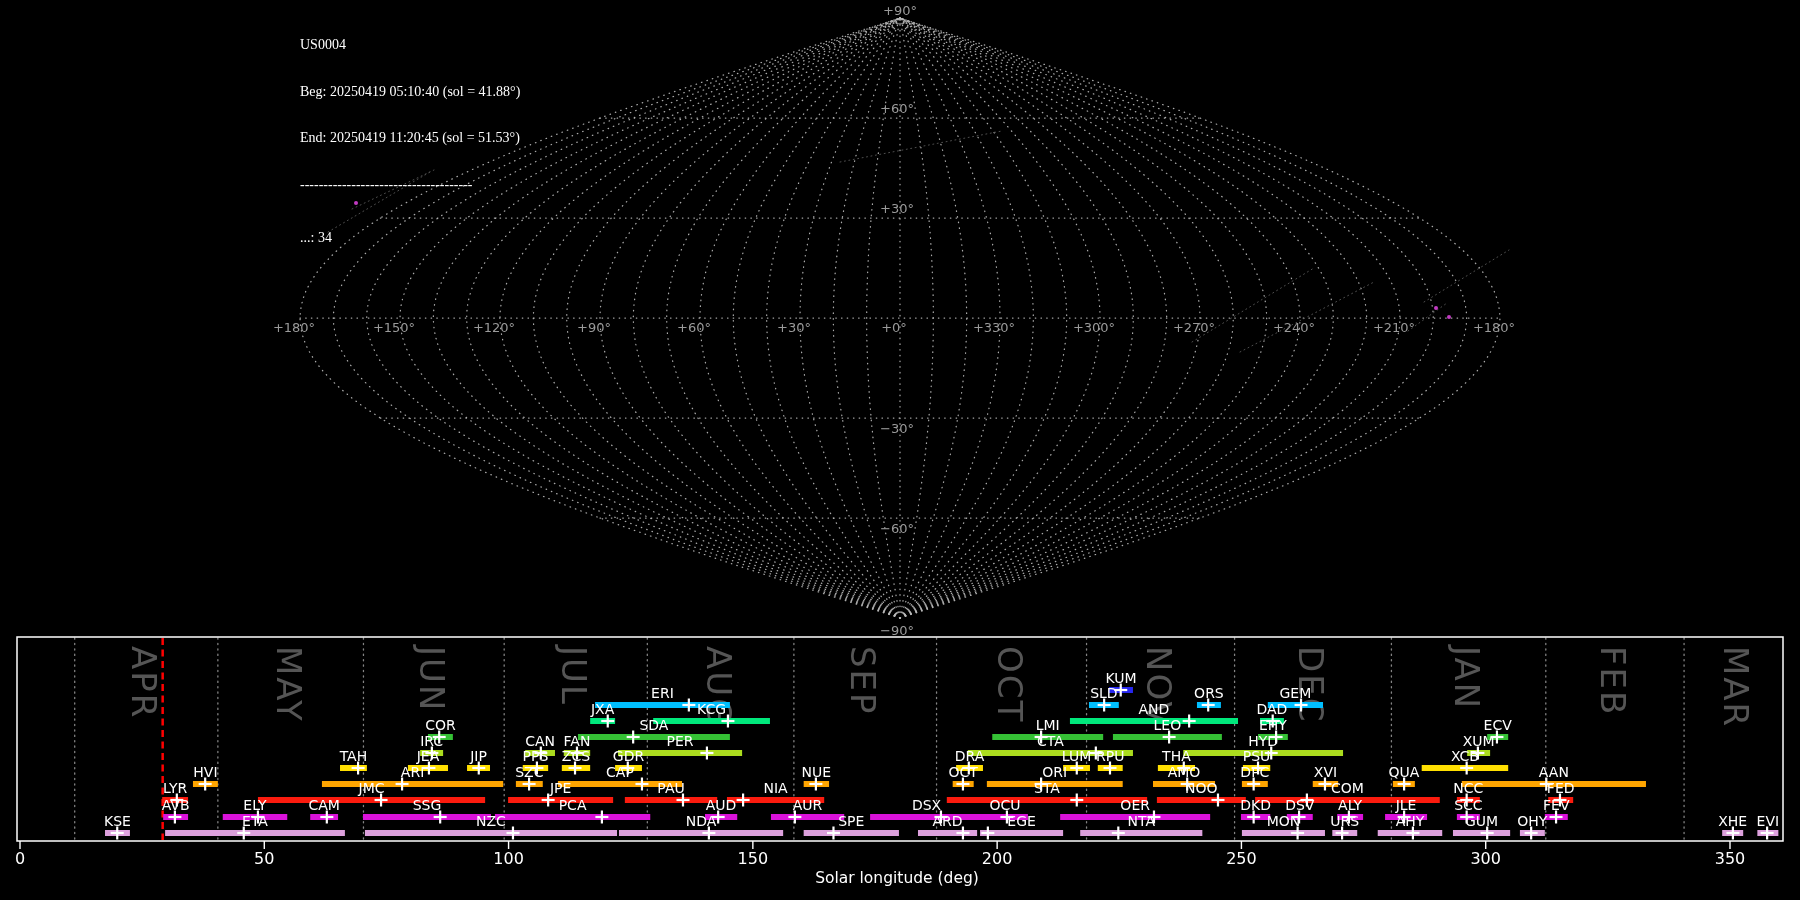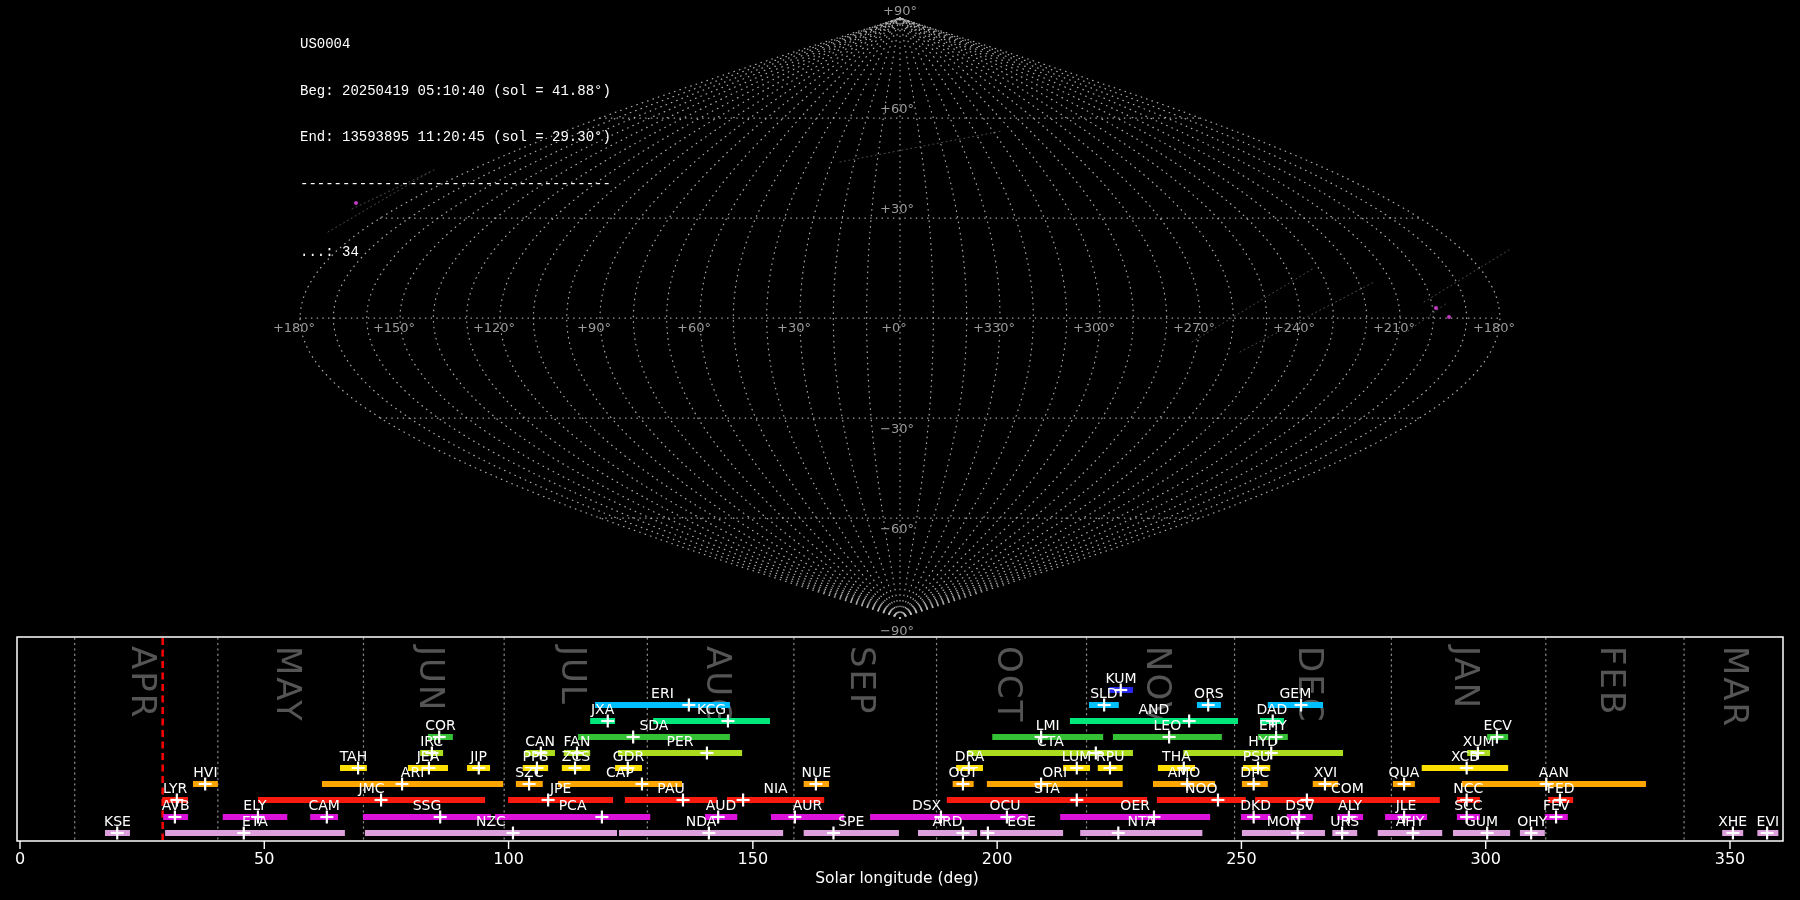--- a/index.html
+++ b/index.html
@@ -1,31 +1,31 @@
 <!DOCTYPE html>
 <html><head>
 <meta charset="utf-8">
 <style>
   html,body{margin:0;padding:0;background:#000;}
   body{width:1800px;height:900px;overflow:hidden;}
   .stage{position:relative;width:1800px;height:900px;background:#000;font-family:"DejaVu Sans",sans-serif;}
-  .hdr{position:absolute;left:300px;top:6px;color:#fff;font-family:Liberation Mono, monospace;
+  .hdr{position:absolute;left:300px;top:6px;color:#fff;font-family:Liberation Serif, serif;
        font-size:14px;line-height:15.5px;white-space:pre;z-index:2;}
-  .hdr .count{margin-top:22px;}
+  .hdr .count{margin-top:7px;}
   svg#plot{position:absolute;left:0;top:0;}
   text{font-family:"DejaVu Sans",sans-serif;}
 </style>
 </head>
 <body>
 
 <div class="stage">
   <div class="hdr">
     <div>US0004</div>
     <div>Beg: 20250419 05:10:40 (sol = 41.88°)</div>
-    <div>End: 13593895 11:20:45 (sol = 29.30°)</div>
+    <div>End: 20250419 11:20:45 (sol = 51.53°)</div>
     <div>-------------------------------------</div>
     <div class="count">...: 34</div>
   </div>
   <svg id="plot" width="1800" height="900" viewBox="0 0 1800 900">
       <g>
         <polyline points="900.0,618.0 879.1,611.3 858.1,604.7 837.3,598.0 816.5,591.3 795.8,584.7 775.3,578.0 754.8,571.3 734.6,564.7 714.6,558.0 694.8,551.3 675.2,544.7 656.0,538.0 637.0,531.3 618.3,524.7 600.0,518.0 582.0,511.3 564.5,504.7 547.3,498.0 530.6,491.3 514.3,484.7 498.5,478.0 483.2,471.3 468.4,464.7 454.1,458.0 440.4,451.3 427.2,444.7 414.6,438.0 402.6,431.3 391.2,424.7 380.4,418.0 370.2,411.3 360.7,404.7 351.9,398.0 343.7,391.3 336.2,384.7 329.4,378.0 323.2,371.3 317.8,364.7 313.1,358.0 309.1,351.3 305.8,344.7 303.3,338.0 301.5,331.3 300.4,324.7 300.0,318.0 300.4,311.3 301.5,304.7 303.3,298.0 305.8,291.3 309.1,284.7 313.1,278.0 317.8,271.3 323.2,264.7 329.4,258.0 336.2,251.3 343.7,244.7 351.9,238.0 360.7,231.3 370.2,224.7 380.4,218.0 391.2,211.3 402.6,204.7 414.6,198.0 427.2,191.3 440.4,184.7 454.1,178.0 468.4,171.3 483.2,164.7 498.5,158.0 514.3,151.3 530.6,144.7 547.3,138.0 564.5,131.3 582.0,124.7 600.0,118.0 618.3,111.3 637.0,104.7 656.0,98.0 675.2,91.3 694.8,84.7 714.6,78.0 734.6,71.3 754.8,64.7 775.3,58.0 795.8,51.3 816.5,44.7 837.3,38.0 858.1,31.3 879.1,24.7 900.0,18.0 " fill="none" stroke="#b8b8b8" stroke-width="1.25" stroke-dasharray="0.5 5.2" stroke-linecap="round" opacity="0.92"></polyline>
         <polyline points="900.0,618.0 880.2,611.3 860.5,604.7 840.8,598.0 821.1,591.3 801.6,584.7 782.2,578.0 762.9,571.3 743.8,564.7 724.9,558.0 706.2,551.3 687.7,544.7 669.5,538.0 651.6,531.3 634.0,524.7 616.7,518.0 599.7,511.3 583.1,504.7 566.9,498.0 551.1,491.3 535.8,484.7 520.8,478.0 506.4,471.3 492.4,464.7 478.9,458.0 465.9,451.3 453.5,444.7 441.6,438.0 430.2,431.3 419.4,424.7 409.3,418.0 399.7,411.3 390.7,404.7 382.3,398.0 374.6,391.3 367.5,384.7 361.1,378.0 355.3,371.3 350.2,364.7 345.7,358.0 341.9,351.3 338.8,344.7 336.4,338.0 334.7,331.3 333.7,324.7 333.3,318.0 333.7,311.3 334.7,304.7 336.4,298.0 338.8,291.3 341.9,284.7 345.7,278.0 350.2,271.3 355.3,264.7 361.1,258.0 367.5,251.3 374.6,244.7 382.3,238.0 390.7,231.3 399.7,224.7 409.3,218.0 419.4,211.3 430.2,204.7 441.6,198.0 453.5,191.3 465.9,184.7 478.9,178.0 492.4,171.3 506.4,164.7 520.8,158.0 535.8,151.3 551.1,144.7 566.9,138.0 583.1,131.3 599.7,124.7 616.7,118.0 634.0,111.3 651.6,104.7 669.5,98.0 687.7,91.3 706.2,84.7 724.9,78.0 743.8,71.3 762.9,64.7 782.2,58.0 801.6,51.3 821.1,44.7 840.8,38.0 860.5,31.3 880.2,24.7 900.0,18.0 " fill="none" stroke="#b8b8b8" stroke-width="1.25" stroke-dasharray="0.5 5.2" stroke-linecap="round" opacity="0.92"></polyline>
         <polyline points="900.0,618.0 881.4,611.3 862.8,604.7 844.3,598.0 825.8,591.3 807.4,584.7 789.1,578.0 771.0,571.3 753.0,564.7 735.2,558.0 717.6,551.3 700.2,544.7 683.1,538.0 666.2,531.3 649.6,524.7 633.3,518.0 617.4,511.3 601.8,504.7 586.5,498.0 571.6,491.3 557.2,484.7 543.1,478.0 529.5,471.3 516.4,464.7 503.7,458.0 491.4,451.3 479.7,444.7 468.5,438.0 457.8,431.3 447.7,424.7 438.1,418.0 429.1,411.3 420.6,404.7 412.8,398.0 405.5,391.3 398.8,384.7 392.8,378.0 387.3,371.3 382.5,364.7 378.3,358.0 374.8,351.3 371.9,344.7 369.6,338.0 368.0,331.3 367.0,324.7 366.7,318.0 367.0,311.3 368.0,304.7 369.6,298.0 371.9,291.3 374.8,284.7 378.3,278.0 382.5,271.3 387.3,264.7 392.8,258.0 398.8,251.3 405.5,244.7 412.8,238.0 420.6,231.3 429.1,224.7 438.1,218.0 447.7,211.3 457.8,204.7 468.5,198.0 479.7,191.3 491.4,184.7 503.7,178.0 516.4,171.3 529.5,164.7 543.1,158.0 557.2,151.3 571.6,144.7 586.5,138.0 601.8,131.3 617.4,124.7 633.3,118.0 649.6,111.3 666.2,104.7 683.1,98.0 700.2,91.3 717.6,84.7 735.2,78.0 753.0,71.3 771.0,64.7 789.1,58.0 807.4,51.3 825.8,44.7 844.3,38.0 862.8,31.3 881.4,24.7 900.0,18.0 " fill="none" stroke="#b8b8b8" stroke-width="1.25" stroke-dasharray="0.5 5.2" stroke-linecap="round" opacity="0.92"></polyline>
         <polyline points="900.0,618.0 882.6,611.3 865.1,604.7 847.7,598.0 830.4,591.3 813.2,584.7 796.0,578.0 779.0,571.3 762.2,564.7 745.5,558.0 729.0,551.3 712.7,544.7 696.6,538.0 680.8,531.3 665.3,524.7 650.0,518.0 635.0,511.3 620.4,504.7 606.1,498.0 592.2,491.3 578.6,484.7 565.4,478.0 552.7,471.3 540.3,464.7 528.4,458.0 517.0,451.3 506.0,444.7 495.5,438.0 485.5,431.3 476.0,424.7 467.0,418.0 458.5,411.3 450.6,404.7 443.2,398.0 436.4,391.3 430.2,384.7 424.5,378.0 419.4,371.3 414.9,364.7 410.9,358.0 407.6,351.3 404.9,344.7 402.7,338.0 401.2,331.3 400.3,324.7 400.0,318.0 400.3,311.3 401.2,304.7 402.7,298.0 404.9,291.3 407.6,284.7 410.9,278.0 414.9,271.3 419.4,264.7 424.5,258.0 430.2,251.3 436.4,244.7 443.2,238.0 450.6,231.3 458.5,224.7 467.0,218.0 476.0,211.3 485.5,204.7 495.5,198.0 506.0,191.3 517.0,184.7 528.4,178.0 540.3,171.3 552.7,164.7 565.4,158.0 578.6,151.3 592.2,144.7 606.1,138.0 620.4,131.3 635.0,124.7 650.0,118.0 665.3,111.3 680.8,104.7 696.6,98.0 712.7,91.3 729.0,84.7 745.5,78.0 762.2,71.3 779.0,64.7 796.0,58.0 813.2,51.3 830.4,44.7 847.7,38.0 865.1,31.3 882.6,24.7 900.0,18.0 " fill="none" stroke="#b8b8b8" stroke-width="1.25" stroke-dasharray="0.5 5.2" stroke-linecap="round" opacity="0.92"></polyline>
         <polyline points="900.0,618.0 883.7,611.3 867.4,604.7 851.2,598.0 835.1,591.3 819.0,584.7 803.0,578.0 787.1,571.3 771.4,564.7 755.8,558.0 740.4,551.3 725.2,544.7 710.2,538.0 695.4,531.3 680.9,524.7 666.7,518.0 652.7,511.3 639.0,504.7 625.7,498.0 612.7,491.3 600.0,484.7 587.7,478.0 575.8,471.3 564.3,464.7 553.2,458.0 542.5,451.3 532.3,444.7 522.5,438.0 513.1,431.3 504.2,424.7 495.9,418.0 488.0,411.3 480.6,404.7 473.7,398.0 467.3,391.3 461.5,384.7 456.2,378.0 451.4,371.3 447.2,364.7 443.5,358.0 440.4,351.3 437.9,344.7 435.9,338.0 434.5,331.3 433.6,324.7 433.3,318.0 433.6,311.3 434.5,304.7 435.9,298.0 437.9,291.3 440.4,284.7 443.5,278.0 447.2,271.3 451.4,264.7 456.2,258.0 461.5,251.3 467.3,244.7 473.7,238.0 480.6,231.3 488.0,224.7 495.9,218.0 504.2,211.3 513.1,204.7 522.5,198.0 532.3,191.3 542.5,184.7 553.2,178.0 564.3,171.3 575.8,164.7 587.7,158.0 600.0,151.3 612.7,144.7 625.7,138.0 639.0,131.3 652.7,124.7 666.7,118.0 680.9,111.3 695.4,104.7 710.2,98.0 725.2,91.3 740.4,84.7 755.8,78.0 771.4,71.3 787.1,64.7 803.0,58.0 819.0,51.3 835.1,44.7 851.2,38.0 867.4,31.3 883.7,24.7 900.0,18.0 " fill="none" stroke="#b8b8b8" stroke-width="1.25" stroke-dasharray="0.5 5.2" stroke-linecap="round" opacity="0.92"></polyline>

